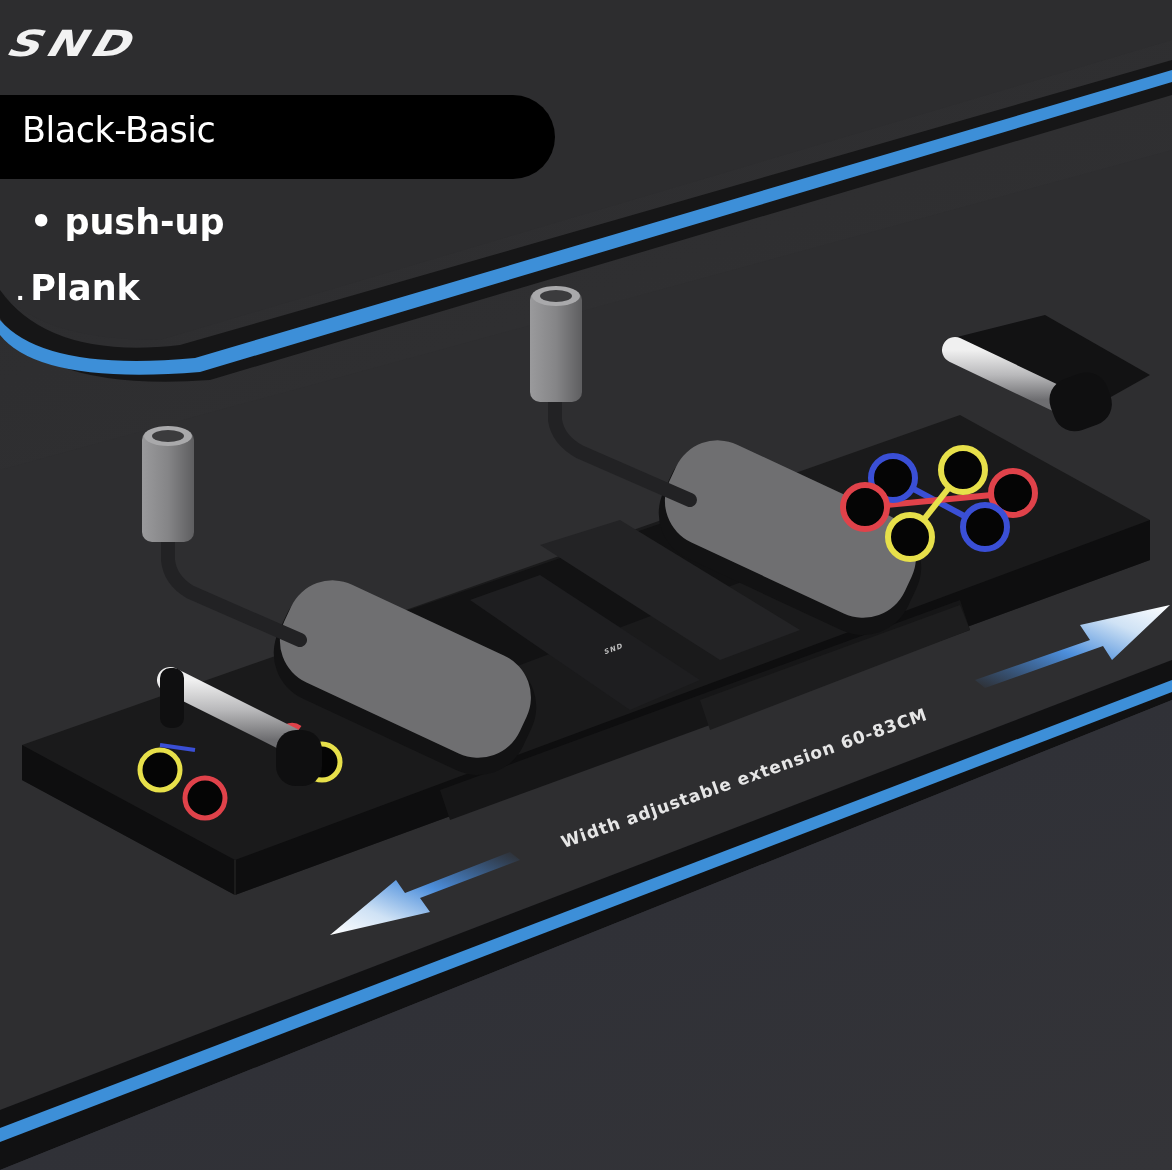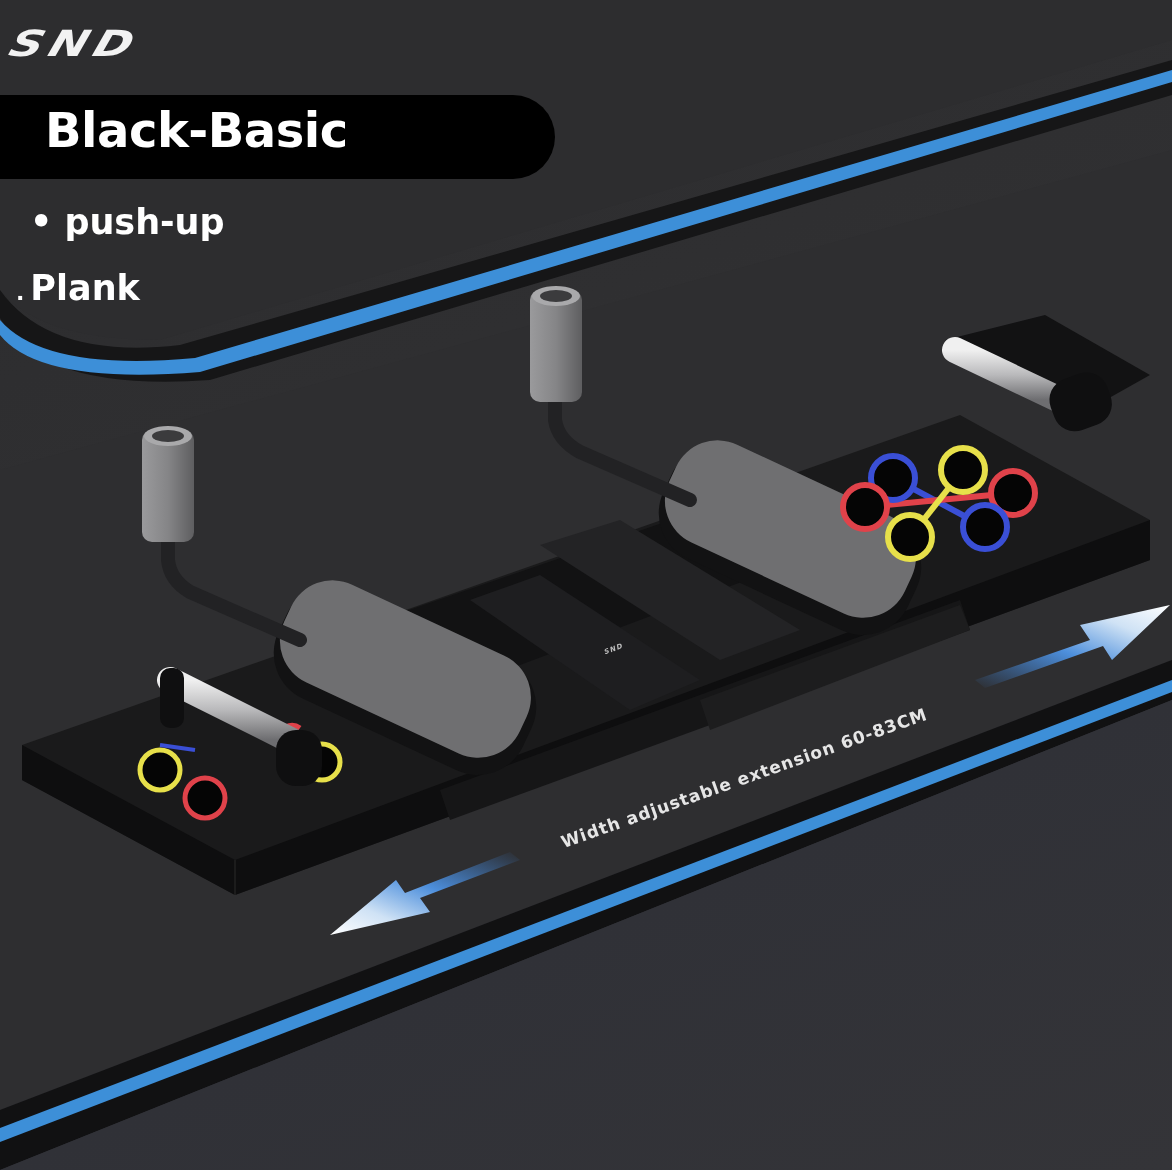--- a/index.html
+++ b/index.html
@@ -14,22 +14,22 @@
     font-family: "DejaVu Sans", sans-serif; font-weight: bold; font-style: italic;
     font-size: 46px; letter-spacing: 6px; color: #f2f2f2;
     transform: skewX(-18deg) scaleY(0.78); transform-origin: left top;
   }
   .title-pill {
     position: absolute; left: 0; top: 95px; width: 555px; height: 84px;
     background: #000; border-radius: 0 42px 42px 0;
   }
   .title-text {
     position: absolute; left: 22px; top: 100px; height: 60px; line-height: 60px;
-    font-family: "DejaVu Sans", sans-serif; font-weight: bold;
-    font-size: 48px; color: #ffffff; letter-spacing: -0.5px; margin-left: 23px;
+    font-family: "DejaVu Sans", sans-serif; font-weight: normal;
+    font-size: 35px; color: #ffffff; letter-spacing: -0.5px;
   }
   .feature {
     position: absolute; color: #ffffff; font-weight: bold;
     font-family: "DejaVu Sans", sans-serif; font-size: 35px; line-height: 40px;
   }
   .feature .bullet { display: inline-block; margin-right: 12px; }
   .feat-1 { left: 30px; top: 202px; }
   .feat-2 { left: 16px; top: 268px; }
   .feat-2 .bullet { font-size: 22px; margin-right: 6px; }
   .ext-label {

